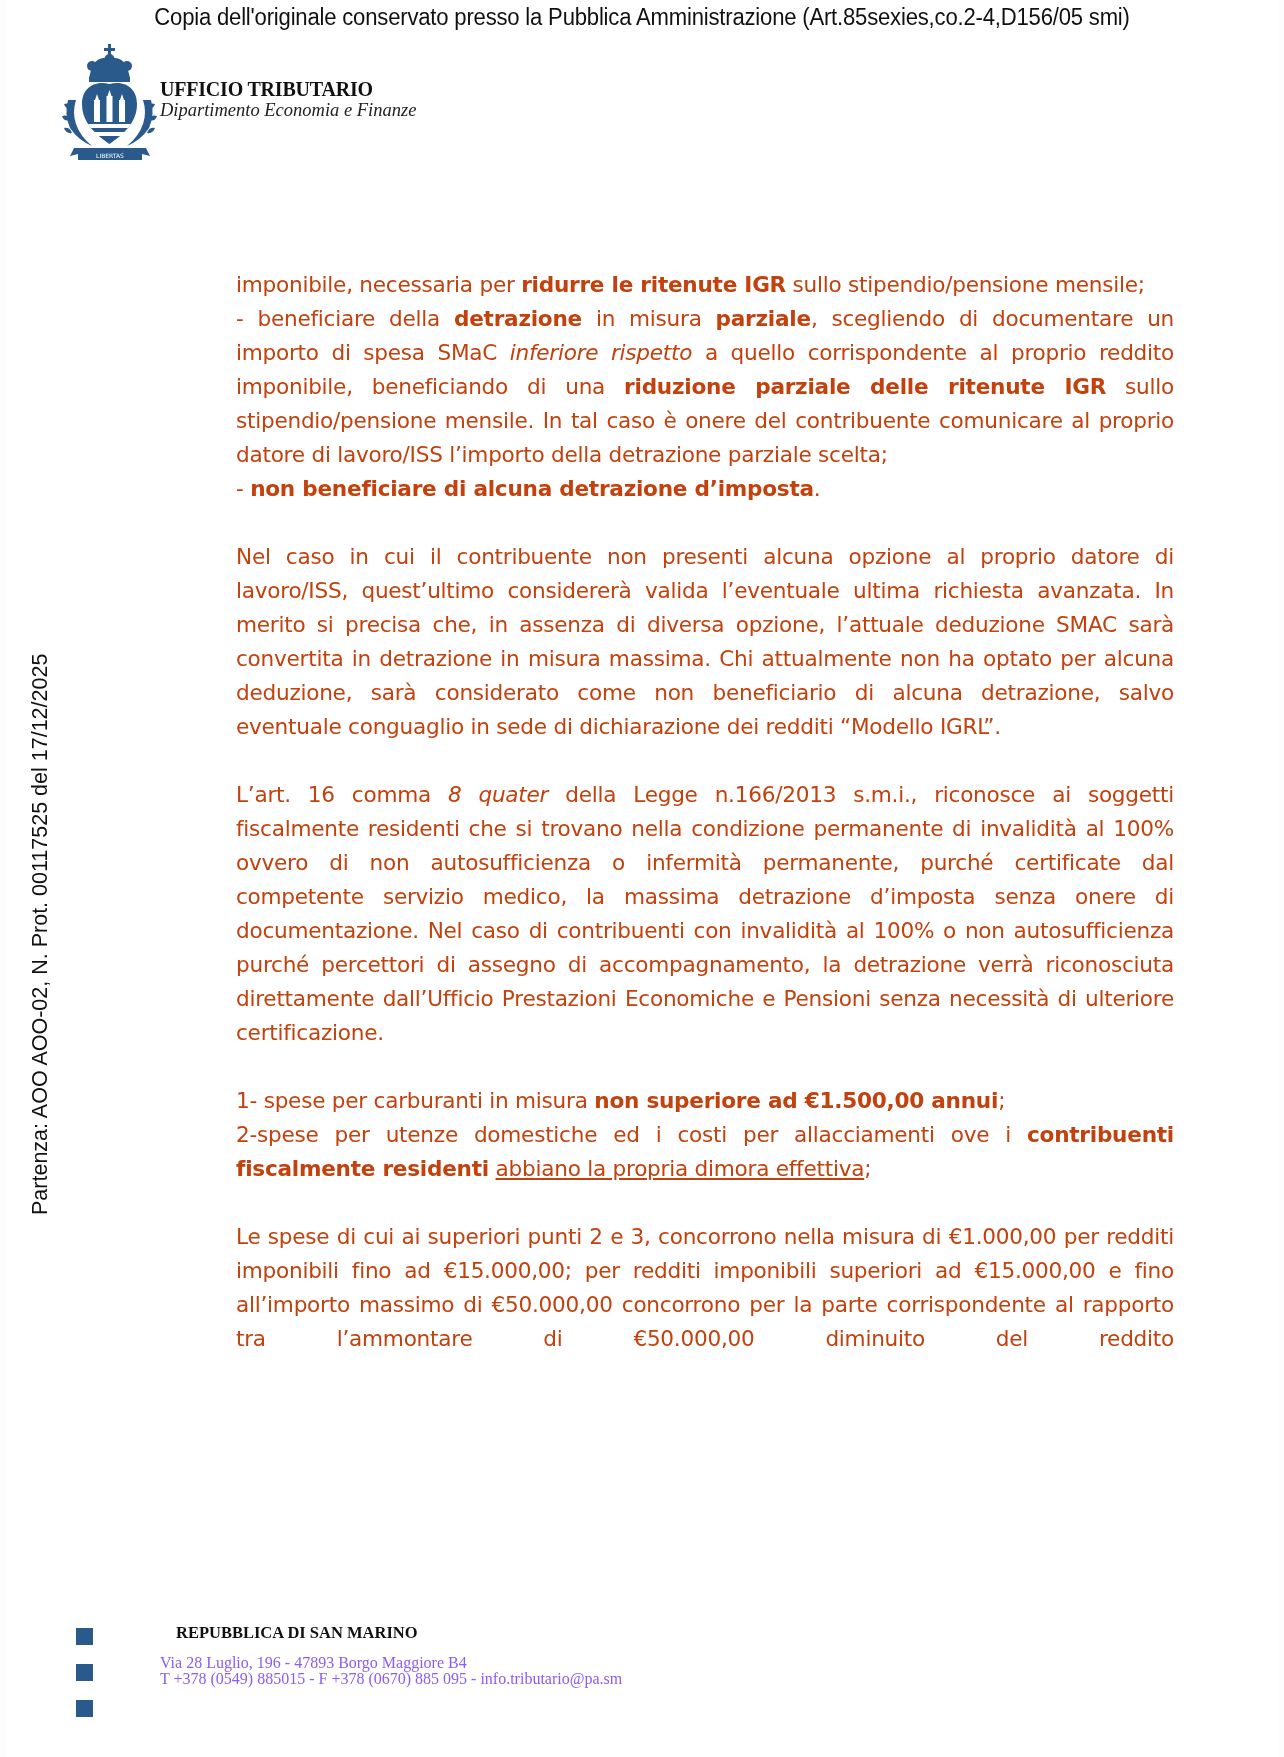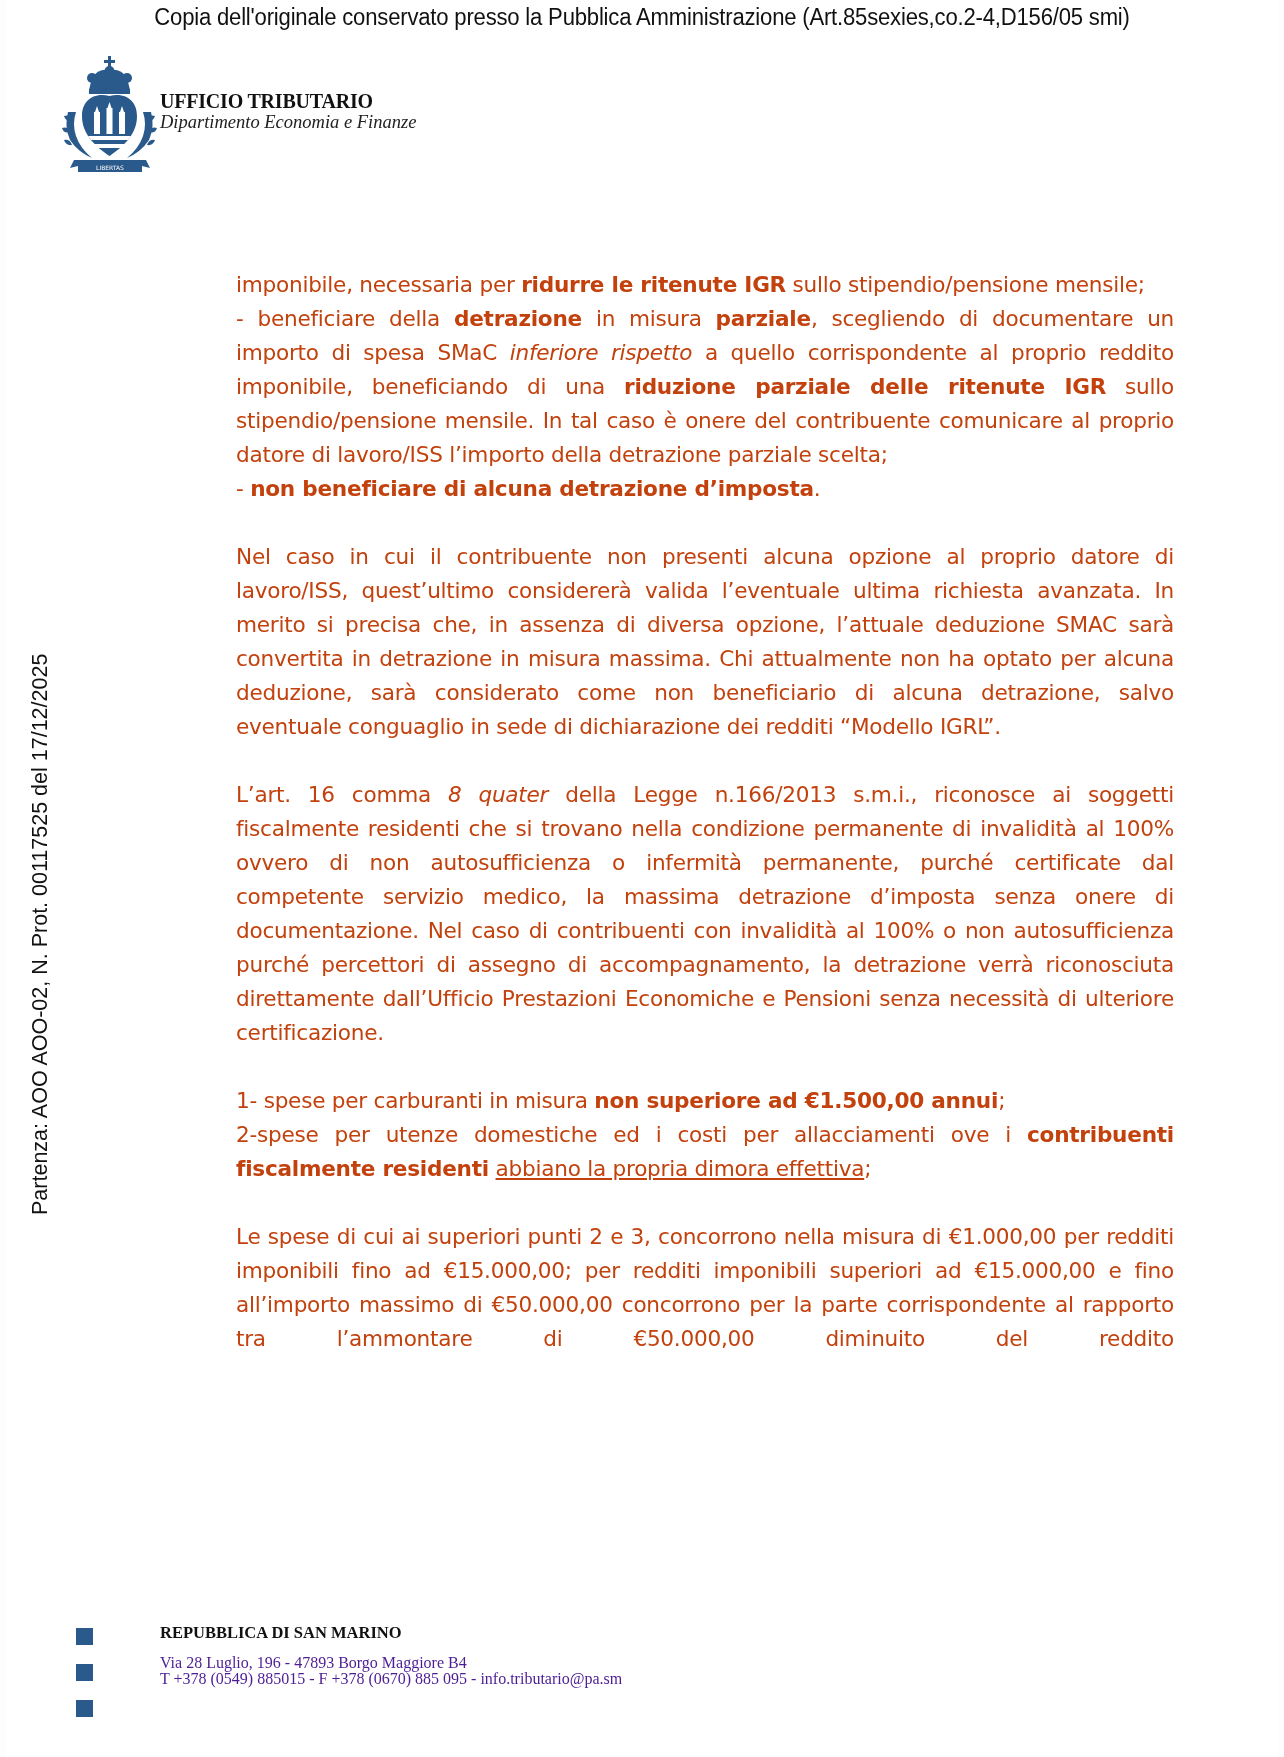--- a/index.html
+++ b/index.html
@@ -6,21 +6,21 @@
   body {
     width: 1284px; height: 1757px; background: #fdfdfd; position: relative; overflow: hidden;
     font-family: "DejaVu Sans", sans-serif; color: #1a1a1a;
   }
   .page-shadow { position: absolute; left: 6px; top: 0; width: 1272px; height: 1757px; background: #ffffff; }
   .copy-header {
     position: absolute; left: 0; top: 4px; width: 1284px; text-align: center;
     font-family: "Liberation Sans", sans-serif; font-size: 23px; color: #111; letter-spacing: -0.2px;
     transform: scaleX(0.96); transform-origin: center;
   }
-  .logo-block { position: absolute; left: 62px; top: 56px; display: flex; align-items: center; }
+  .logo-block { position: absolute; left: 62px; top: 44px; display: flex; align-items: center; }
   .emblem { width: 96px; height: 118px; }
   .office-text { margin-left: 2px; margin-top: -8px; font-family: "Liberation Serif", serif; }
   .office-name { font-weight: bold; font-size: 20px; color: #111; letter-spacing: -0.2px; line-height: 22px; }
   .office-dept { font-style: italic; font-size: 18.5px; color: #222; line-height: 21px; font-family: Liberation Serif, serif; }
 
   .side-stamp {
     position: absolute; left: 28px; top: 1215px; transform: rotate(-90deg); transform-origin: left top;
     font-family: "Liberation Sans", sans-serif; font-size: 21.5px; color: #111; white-space: nowrap;
   }
 
@@ -32,22 +32,22 @@
   .body-text p { margin: 0; }
   .body-text .gap { height: 34px; }
   .body-text b { font-weight: bold; }
   .body-text i { font-style: italic; }
   .body-text u { text-decoration: underline; }
   .last-line-just { text-align-last: justify; }
 
   .footer { position: absolute; left: 76px; top: 1623px; }
   .footer-square { position: absolute; left: 0; width: 17px; height: 17px; background: #2a5a8c; }
   .footer-text { position: absolute; left: 84px; top: 0; font-family: "Liberation Serif", serif; white-space: nowrap; }
-  .footer-country { font-weight: bold; font-size: 16.5px; color: #111; line-height: 20px; }
-  .footer-line { font-size: 16px; color: #4c1d95; line-height: 16px; }
+  .footer-country { font-weight: bold; font-size: 16.5px; color: #111; line-height: 20px; margin-left: 16px; }
+  .footer-line { font-size: 16px; color: #8b5cf6; line-height: 16px; }
   .footer-addr { margin-top: 12px; }
 </style>
 </head>
 <body>
 
 <div class="page-shadow"></div>
 
 <div class="copy-header">Copia dell'originale conservato presso la Pubblica Amministrazione (Art.85sexies,co.2-4,D156/05 smi)</div>
 
 <div class="logo-block">

